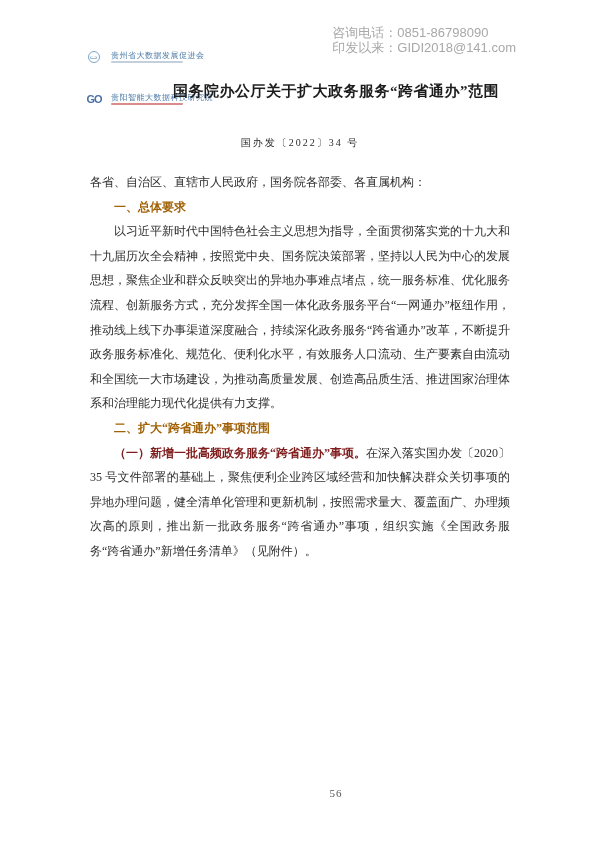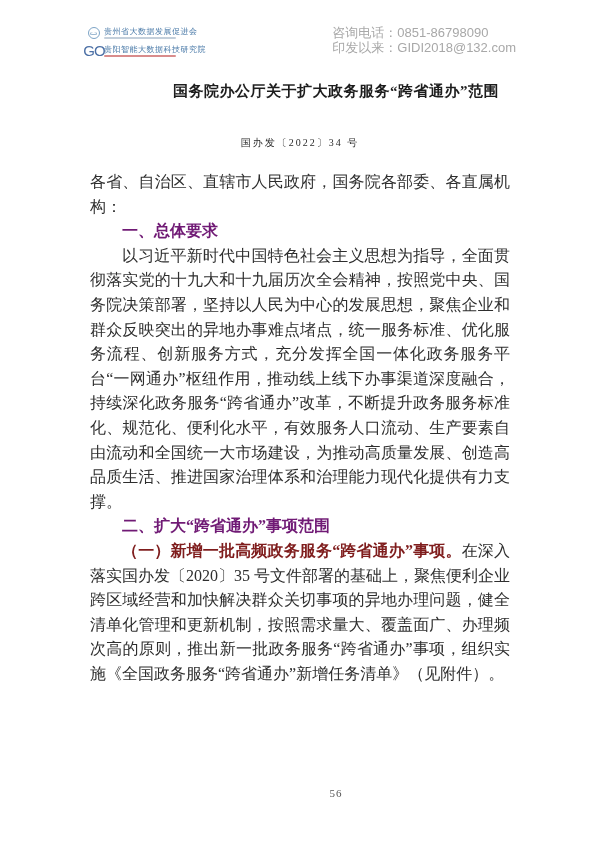--- a/index.html
+++ b/index.html
@@ -3,39 +3,39 @@
 <meta charset="utf-8">
 <style>
   html,body{margin:0;padding:0;background:#ffffff;}
   .page{
     position:relative;width:600px;height:848px;background:#ffffff;overflow:hidden;
     font-family:"Liberation Serif","DejaVu Serif",serif;color:#222;
   }
   
   .header{position:absolute;top:25px;left:88px;right:84px;display:flex;justify-content:space-between;align-items:flex-start;}
   .logos{display:flex;flex-direction:column;gap:3px;}
-  .logo-row{display:flex;align-items:center;gap:4px;height:15px;}
+  .logo-row{display:flex;align-items:center;gap:11px;height:15px;margin-top:24px;}
   .logo-icon{width:12px;height:12px;flex:0 0 auto;display:flex;align-items:center;justify-content:center;}
   .globe{border:1.4px solid #7da4c6;border-radius:50%;box-sizing:border-box;position:relative;}
   .globe::after{content:"";position:absolute;left:1px;top:4px;width:7px;height:3px;border-radius:50%;border:1px solid #9db9d2;border-top:none;box-sizing:border-box;}
-  .go-mono{font-family:"Liberation Sans","DejaVu Sans",sans-serif;font-size:15px;font-weight:normal;color:#4b6fa5;letter-spacing:-1px;}
+  .go-mono{font-family:"Liberation Sans","DejaVu Sans",sans-serif;font-size:11px;font-weight:bold;color:#4b6fa5;letter-spacing:-1px;}
   .logo-text-col{display:flex;flex-direction:column;justify-content:center;}
   .logo-name{font-family:"Liberation Sans","DejaVu Sans",sans-serif;font-size:8px;line-height:9px;color:#4a7aa8;letter-spacing:.5px;white-space:nowrap;}
   .logo-sub-bar{height:2px;width:72px;margin-top:1px;border-radius:1px;}
   .sub-blue{background:#c3cfdb;}
   .sub-red{background:#d98c8c;}
   .contact{font-family:"Liberation Sans","DejaVu Sans",sans-serif;font-size:13px;line-height:15px;color:#a8a8a8;text-align:left;}
   
   .title{position:absolute;top:76px;left:0;width:100%;text-align:center;font-size:15px;font-weight:bold;line-height:30px;color:#1d1d1d;letter-spacing:.5px;padding-left:36px;}
   .doc-number{position:absolute;top:136px;left:0;width:100%;text-align:center;font-size:10px;color:#2a2a2a;letter-spacing:2px;}
   
-  .body{position:absolute;top:170px;left:90px;width:420px;font-size:16px;line-height:24.6px;text-align:justify;color:#2e2e2e;}
+  .body{position:absolute;top:170px;left:90px;width:420px;font-size:12px;line-height:24.6px;text-align:justify;color:#2e2e2e;}
   .body p{margin:0;text-indent:2em;}
   .body p.salutation{text-indent:0;}
-  .body p.heading{font-weight:bold;color:#701a75;}
+  .body p.heading{font-weight:bold;color:#a16207;}
   .body b{font-weight:bold;color:#7f1d1d;}
   
   .footer{position:absolute;top:787px;left:0;width:100%;text-align:center;font-size:11px;color:#565656;letter-spacing:1px;padding-left:36px;}
 </style>
 </head>
 <body>
 
 <div class="page">
 
   <div class="header">
@@ -52,21 +52,21 @@
             <span class="go-mono">GO</span>
           </span>
         <span class="logo-text-col">
           <span class="logo-name">贵阳智能大数据科技研究院</span>
           <span class="logo-sub-bar sub-red"></span>
         </span>
       </div>
     </div>
     <div class="contact">
       <div><span>咨询电话：</span><span>0851-86798090</span></div>
-      <div><span>印发以来：</span><span>GIDI2018@132.com</span></div>
+      <div><span>印发以来：</span><span>GIDI2018@141.com</span></div>
     </div>
   </div>
 
   <div class="title">
     <span>国务院办公厅关于扩大政务服务“跨省通办”范围</span><br>
   </div>
 
   <div class="doc-number">国办发〔2022〕34 号</div>
 
   <div class="body">

